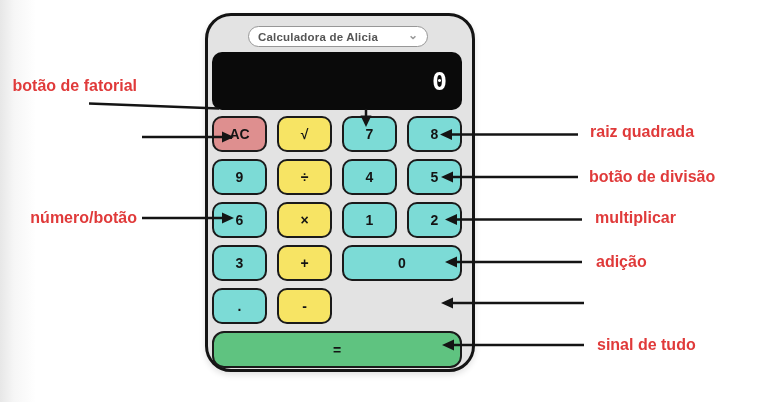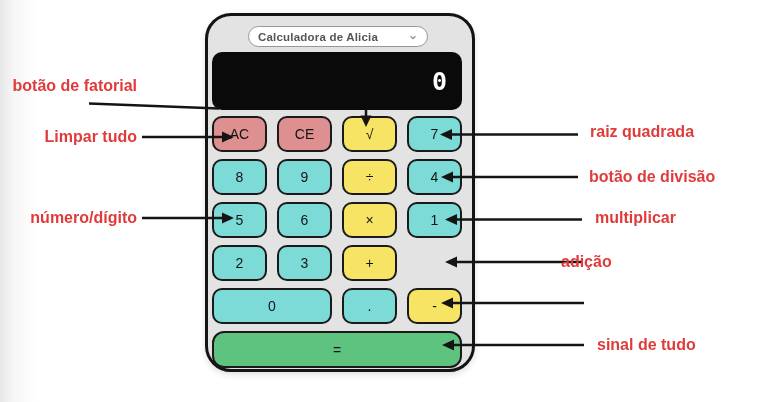--- a/index.html
+++ b/index.html
@@ -29,76 +29,74 @@
   }
   .display .val{color:#fff;font-family:"DejaVu Sans Mono",monospace;font-weight:bold;font-size:25px;}
   .keys{
     position:absolute;left:4px;top:100px;width:250px;
     display:grid;grid-template-columns:repeat(4,55px);
     grid-template-rows:repeat(5,36px) 37px;column-gap:10px;row-gap:7px;
   }
   .key{
     box-sizing:border-box;border:2px solid #1a1a1a;border-radius:10px;
     display:flex;align-items:center;justify-content:center;
-    font-family:"Liberation Sans",sans-serif;font-weight:normal;font-size:14px;
+    font-family:"Liberation Sans",sans-serif;font-weight:bold;font-size:14px;
     color:#141414;padding:0;cursor:pointer;
   }
   .k-pink{background:#de8f8f;}
   .k-cyan{background:#7cdbd6;}
   .k-yellow{background:#f7e464;}
   .k-green{background:#5fc380;}
   .span2{grid-column:span 2;}
   .span4{grid-column:span 4;border-radius:12px;}
 
   
   .ann{position:absolute;color:#e03a3a;font-weight:bold;font-size:16px;line-height:20px;white-space:nowrap;z-index:6;}
   .ann-left{left:0;width:137px;text-align:right;}
   .a-fatorial{top:76px;}
   .a-limpar{top:127px;}
   .a-numero{top:208px;}
   .ann-right{text-align:left;}
   .a-raiz{left:590px;top:122px;text-align:right;}
   .a-divisao{left:589px;top:167px;}
   .a-multi{left:595px;top:208px;}
-  .a-adicao{left:561px;top:252px;}
+  .a-adicao{left:596px;top:252px;}
   .a-subtr{left:597px;top:293px;}
   .a-sinal{left:597px;top:335px;}
 
   .overlay{position:absolute;left:0;top:0;z-index:5;pointer-events:none;}
   .overlay line{stroke:#141414;stroke-width:2.5;}
   .overlay polygon{fill:#141414;}
 </style>
 </head>
 <body>
 
 <div class="stage">
 
   <div class="ann ann-left a-fatorial">botão de fatorial</div>
-  <div class="ann ann-left a-limpar">Limpar tudo</div>
-  <div class="ann ann-left a-numero">número/dígito</div>
+  <div class="ann ann-left a-numero">número/botão</div>
 
   <div class="ann ann-right a-raiz">raiz quadrada</div>
   <div class="ann ann-right a-multi">multiplicar</div>
   <div class="ann ann-right a-divisao">botão de divisão</div>
   <div class="ann ann-right a-adicao">adição</div>
   <div class="ann ann-right a-sinal">sinal de tudo</div>
 
   <div class="calculator">
     <div class="dropdown">
       <span class="dd-label">Calculadora de Alicia</span>
       <span class="chev">⌄</span>
     </div>
 
     <div class="display">
       <span class="val">0</span>
     </div>
 
     <div class="keys">
       <button class="key k-pink">AC</button>
-      <button class="key k-pink">CE</button>
       <button class="key k-yellow">√</button>
 
       <button class="key k-cyan">7</button>
       <button class="key k-cyan">8</button>
       <button class="key k-cyan">9</button>
       <button class="key k-yellow">÷</button>
 
       <button class="key k-cyan">4</button>
       <button class="key k-cyan">5</button>
       <button class="key k-cyan">6</button>

